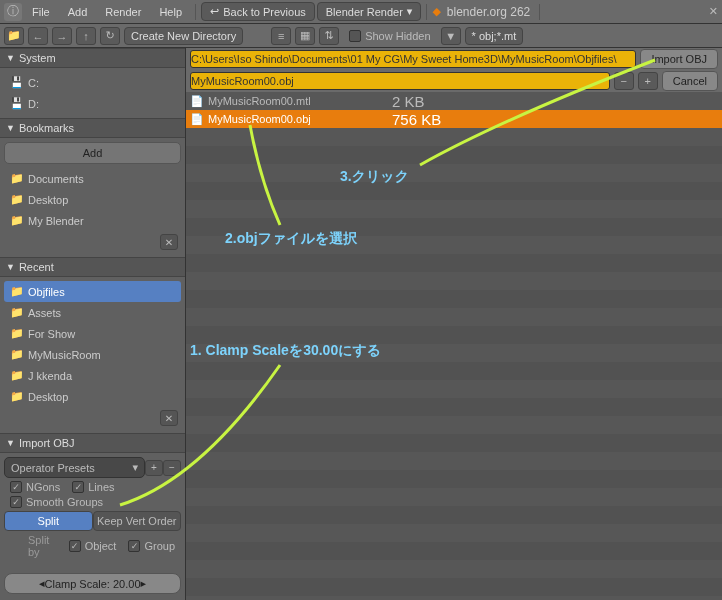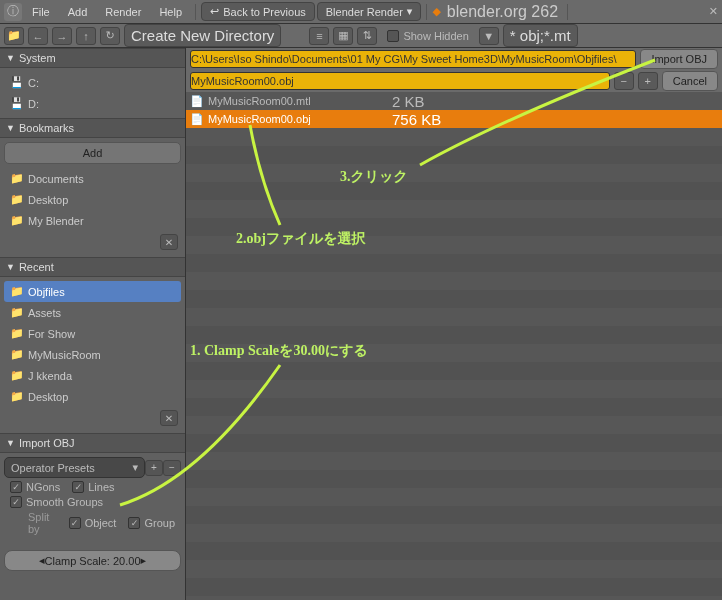--- a/index.html
+++ b/index.html
@@ -2,25 +2,25 @@
 <html><head>
 <meta charset="utf-8">
 <style>
 * { margin: 0; padding: 0; box-sizing: border-box; font-family: sans-serif; }
 body { background: #4a4a4a; color: #bbb; font-size: 11px; width: 722px; height: 600px; position: relative; overflow: hidden; }
 
 .menubar { display: flex; align-items: center; height: 24px; background: #6a6a6a; border-bottom: 1px solid #333; padding: 0 4px; gap: 2px; }
 .menu-icon { width: 18px; height: 18px; display: flex; align-items: center; justify-content: center; font-size: 12px; background: #777; border-radius: 3px; }
 .menu-item { padding: 2px 8px; color: #ddd; cursor: pointer; }
 .menu-btn { background: #5a5a5a; border: 1px solid #444; border-radius: 4px; padding: 2px 8px; display: flex; align-items: center; gap: 4px; color: #ddd; }
-.menu-info { font-size: 16px; color: #ccc; padding: 0 4px; }
+.menu-info { font-size: 12px; color: #ccc; padding: 0 4px; }
 .divider { width: 1px; height: 16px; background: #555; margin: 0 3px; }
 
 .toolbar { display: flex; align-items: center; height: 24px; background: #6a6a6a; border-bottom: 1px solid #333; padding: 0 4px; gap: 4px; }
-.tool-btn { background: #5a5a5a; border: 1px solid #444; border-radius: 4px; padding: 2px 6px; color: #ddd; font-size: 15px; display: flex; align-items: center; gap: 4px; }
+.tool-btn { background: #5a5a5a; border: 1px solid #444; border-radius: 4px; padding: 2px 6px; color: #ddd; font-size: 11px; display: flex; align-items: center; gap: 4px; }
 .icon-sq { width: 20px; height: 18px; background: #5a5a5a; border: 1px solid #444; border-radius: 3px; display: flex; align-items: center; justify-content: center; font-size: 11px; }
 .checkbox { display: flex; align-items: center; gap: 4px; padding: 0 6px; justify-content: flex-end; }
 .check { width: 12px; height: 12px; background: #555; border: 1px solid #333; border-radius: 2px; display: flex; align-items: center; justify-content: center; font-size: 9px; }
 
 .main { display: flex; height: calc(100% - 48px); }
 .sidebar { width: 186px; background: #606060; border-right: 1px solid #333; overflow-y: auto; font-size: 11px; }
 .panel-hdr { background: #555; padding: 3px 6px; color: #ddd; display: flex; align-items: center; border-top: 1px solid #444; border-bottom: 1px solid #444; }
 .caret { margin-right: 4px; font-size: 9px; }
 .panel-body { padding: 4px; }
 .list-item { padding: 4px 6px; color: #ccc; display: flex; align-items: center; gap: 4px; border-radius: 3px; }
@@ -40,21 +40,21 @@
 .path-row { display: flex; align-items: center; height: 22px; background: #6a6a6a; padding: 0 4px; gap: 4px; }
 .path-input { flex: 1; background: #eab308; border: 1px solid #333; border-radius: 3px; padding: 2px 0; color: #333; font-size: 11px; height: 18px; }
 .action-btn { background: #888; border: 1px solid #555; border-radius: 4px; padding: 3px 10px; color: #222; font-size: 11px; white-space: nowrap; }
 .file-list { flex: 1; background: #575757; position: relative; background-image: repeating-linear-gradient(to bottom, #575757 0, #575757 18px, #525252 18px, #525252 36px), linear-gradient(to right, #575757 187px, #444 187px, #444 188px, #575757 188px, #575757 382px, #444 382px, #444 383px, #575757 383px); }
 .file-row { display: flex; align-items: center; height: 18px; padding: 0 4px; gap: 4px; }
 .file-row.sel { background: #E87D0D; color: #fff; }
 .file-row span.nm { width: 180px; }
 .file-row span.sz { font-size: 15px; }
 .file-icon { width: 14px; font-size: 11px; }
 
-.annot { position: absolute; color: #bef264; font-size: 14px; font-weight: bold; pointer-events: none; z-index: 100; font-family: Liberation Serif, serif; }
+.annot { position: absolute; color: #7dd3fc; font-size: 14px; font-weight: bold; pointer-events: none; z-index: 100; }
 .curve { position: absolute; pointer-events: none; z-index: 99; }
 </style>
 </head>
 <body>
 
 <div class="menubar">
   <div class="menu-icon">ⓘ</div>
   <span class="menu-item">File</span>
   <span class="menu-item">Add</span>
   <span class="menu-item">Render</span>
@@ -196,20 +196,24 @@
             <span>Lines</span>
           </div>
       </div>
       <div class="row">
         <div class="checkbox">
             <div class="check">✓</div>
             <span>Smooth Groups</span>
           </div>
       </div>
       <div class="row">
+        <div class="btn-half active"><span>Split</span></div>
+        <div class="btn-half"><span>Keep Vert Order</span></div>
+      </div>
+      <div class="row">
         <span class="label">Split by</span>
         <div class="checkbox">
             <div class="check">✓</div>
             <span>Object</span>
           </div>
         <div class="checkbox">
             <div class="check">✓</div>
             <span>Group</span>
           </div>
       </div>
@@ -244,20 +248,20 @@
       <div class="file-row sel">
         <span class="file-icon">📄</span>
         <span class="nm">MyMusicRoom00.obj</span>
         <span class="sz">756 KB</span>
       </div>
     </div>
   </div>
 </div>
 
 <div class="annot" style="top:342px;left:190px">1. Clamp Scaleを30.00にする</div>
-<div class="annot" style="top:230px;left:236px">2.objファイルを選択</div>
+<div class="annot" style="top:230px;left:225px">2.objファイルを選択</div>
 <div class="annot" style="top:168px;left:340px">3.クリック</div>
 
 <svg class="curve" style="top:0;left:0" width="722" height="600">
   <path d="M 120 505 Q 200 480 280 365" stroke="#C8F442" stroke-width="3" fill="none"></path>
   <path d="M 250 125 Q 260 180 280 225" stroke="#C8F442" stroke-width="3" fill="none"></path>
   <path d="M 655 60 Q 500 120 420 165" stroke="#C8F442" stroke-width="3" fill="none"></path>
 </svg>
 
 </body></html>

